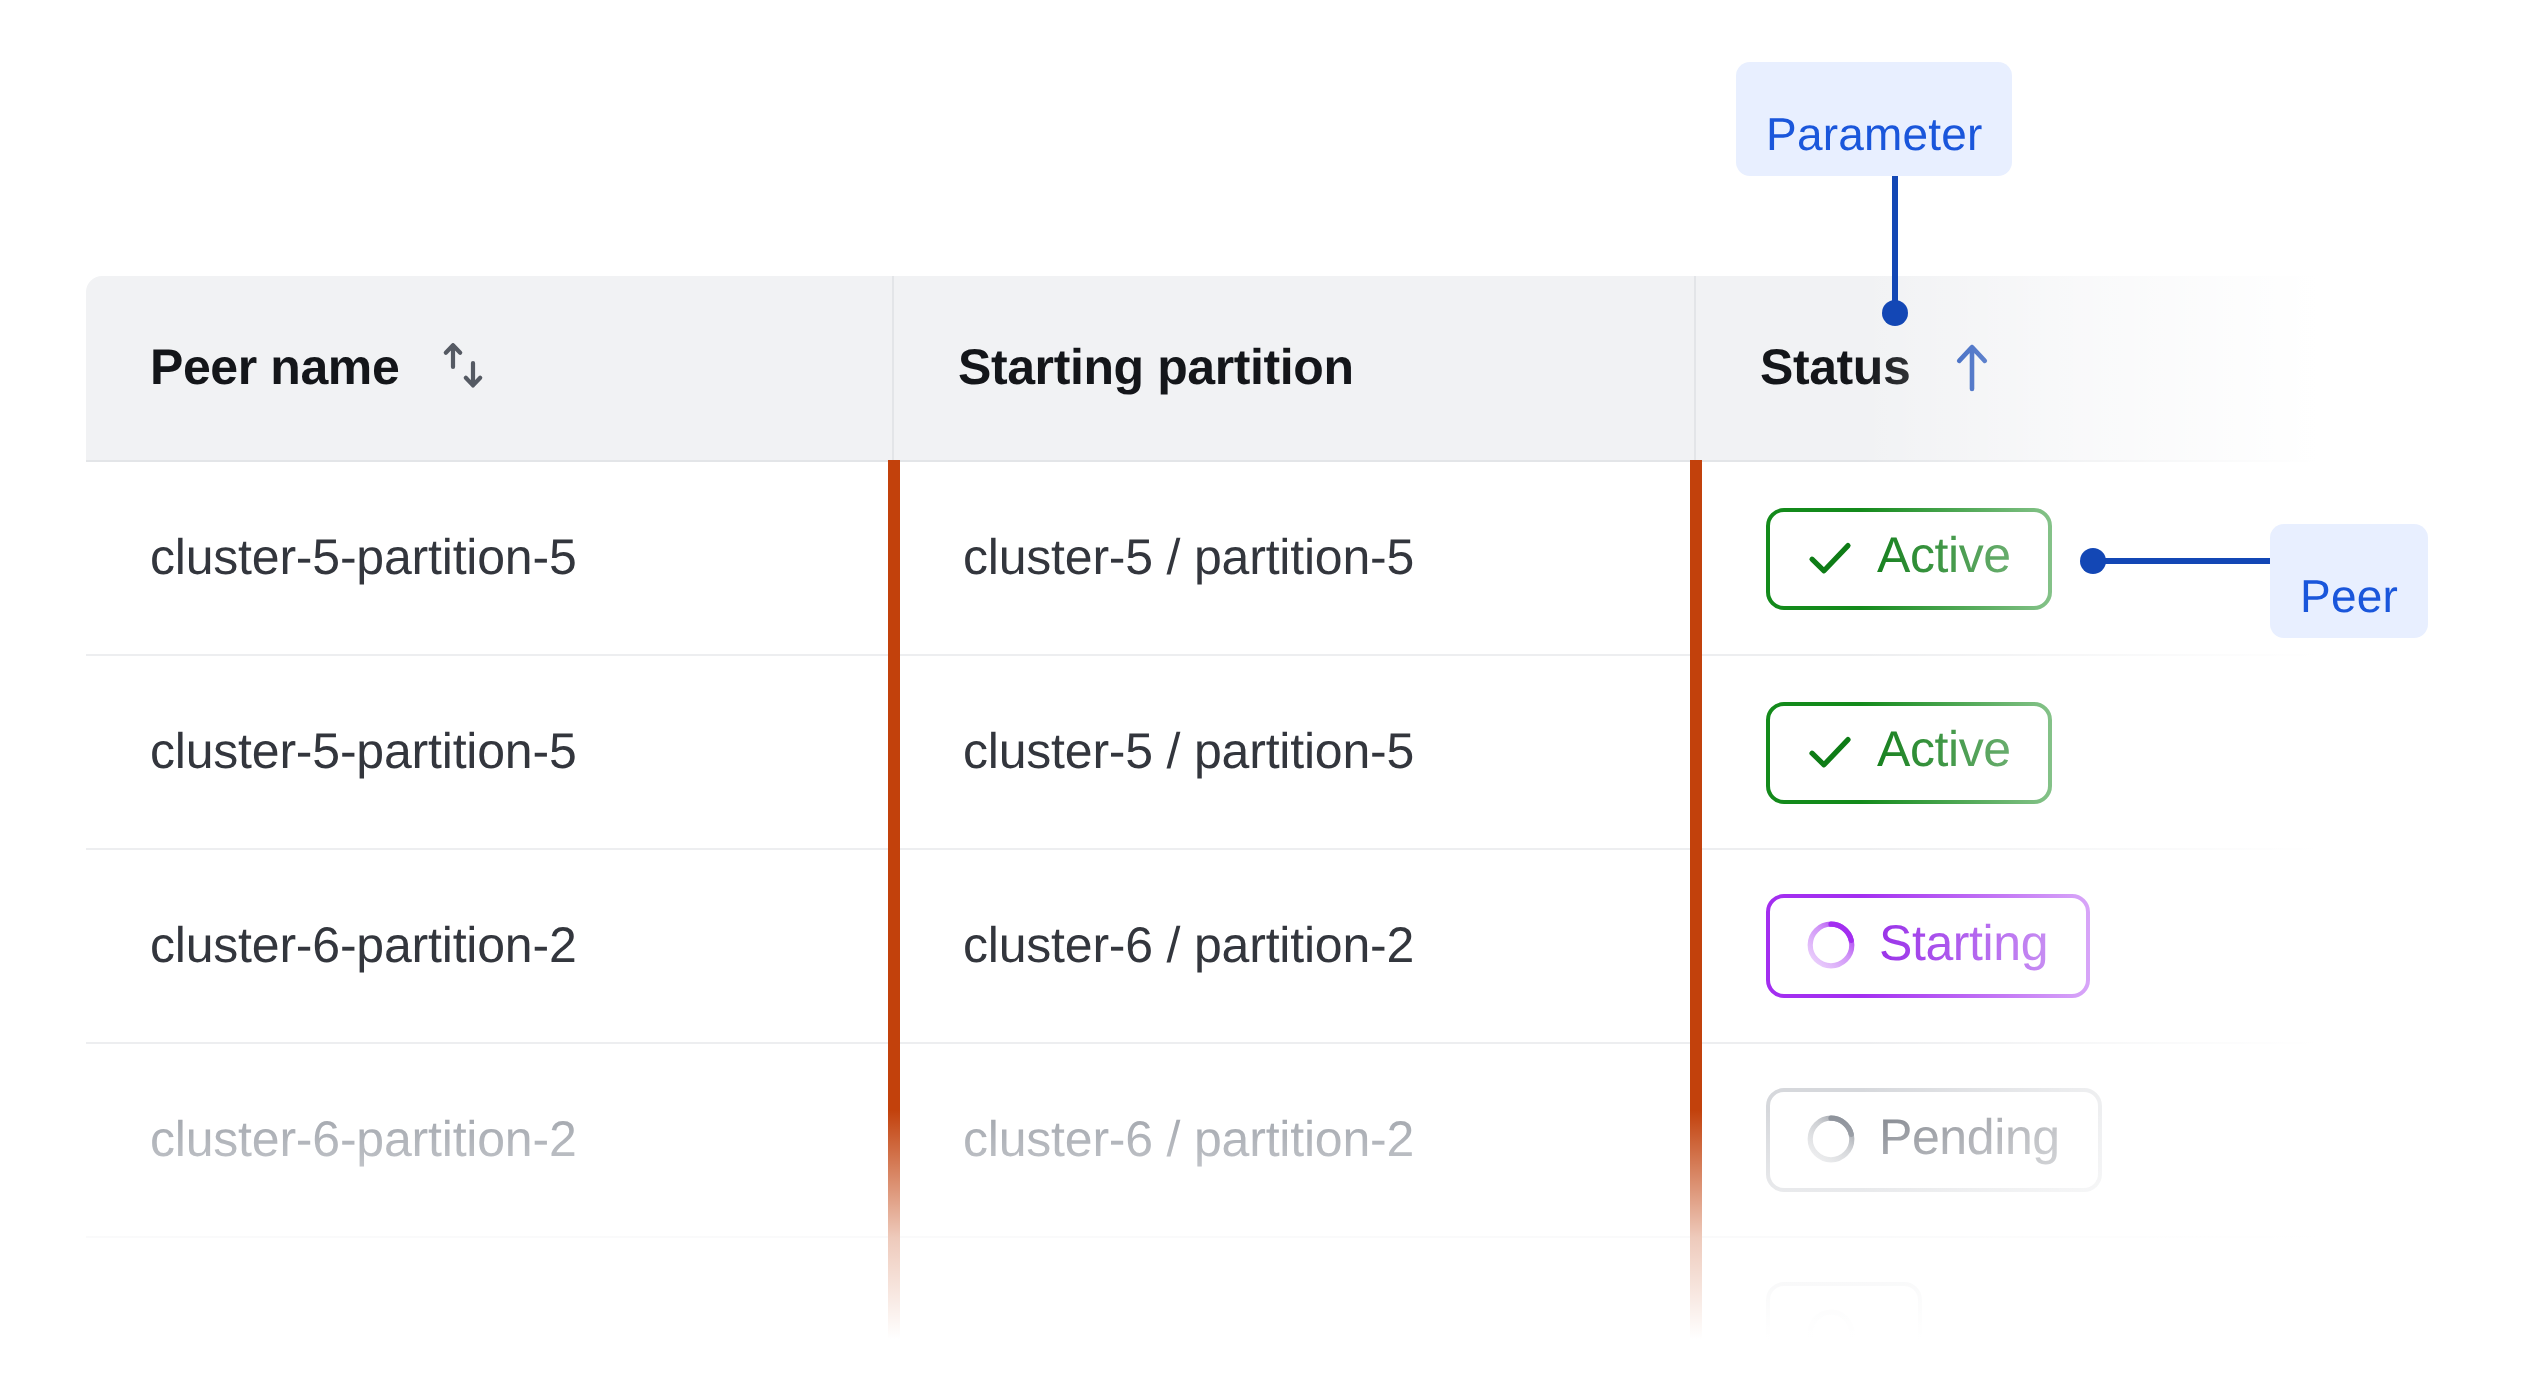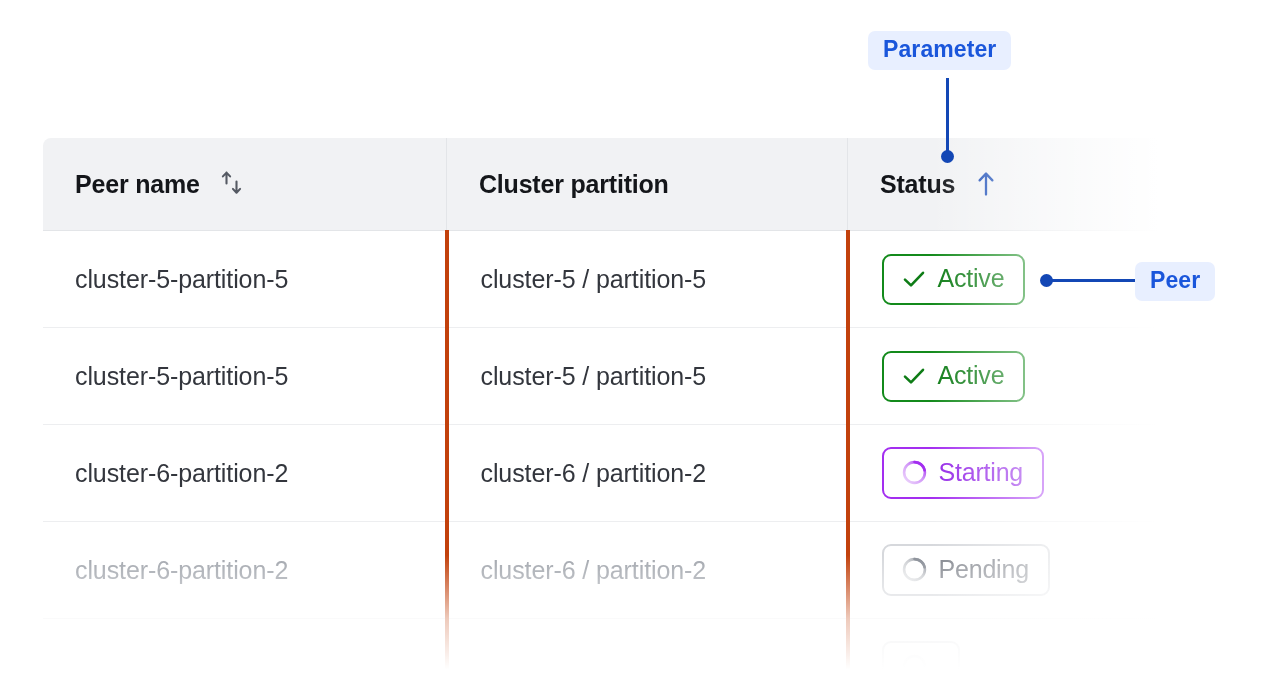--- a/index.html
+++ b/index.html
@@ -14,24 +14,24 @@
     overflow: hidden;
     position: relative;
   }
 
   
   .callout-badge {
     position: absolute;
     background: #e8efff;
     color: #1a56db;
     font-size: 23px;
-    font-weight: 700;
+    font-weight: 400;
     letter-spacing: .1px;
     border-radius: 7px;
-    padding: 7px 15px 9px 15px;
+    padding: 25px 15px 9px 15px;
     line-height: 1;
     white-space: nowrap;
   }
   #param-badge { left: 868px; top: 31px; }
   #value-badge { left: 1135px; top: 262px; }
 
   .connector-line-v {
     position: absolute;
     width: 2.5px;
     background: #1347b5;
@@ -80,21 +80,21 @@
     font-weight: 700;
     color: #14161a;
     padding: 0 0 0 32px;
     height: 92px;
     vertical-align: middle;
     letter-spacing: -0.2px;
   }
   #table thead th:last-child { border-right: none; }
   #table tbody td {
     border-bottom: 1px solid #edeef0;
-    border-right: 4px solid #c2410c;
+    border-right: 6px solid #c2410c;
     font-size: 25px;
     font-weight: 400;
     color: #33363d;
     padding: 0 0 0 32px;
     height: 96px;
     vertical-align: middle;
     letter-spacing: -0.1px;
     background: #ffffff;
   }
   #table tbody td:last-child { border-right: none; }
@@ -164,21 +164,21 @@
             <span class="sort-icon">
               <svg viewBox="0 0 30 30" width="30" height="30" fill="none">
                 <path d="M9.5 14.5 V4.2 M9.5 3.6 L5.9 7.4 M9.5 3.6 L13.1 7.4" stroke="#555a63" stroke-width="2.1" stroke-linecap="round" stroke-linejoin="round"></path>
                 <path d="M19.5 12.5 V23.1 M19.5 23.7 L15.9 19.9 M19.5 23.7 L23.1 19.9" stroke="#555a63" stroke-width="2.1" stroke-linecap="round" stroke-linejoin="round"></path>
               </svg>
             </span>
           </div>
         </th>
         <th>
           <div class="th-inner">
-            <span>Cluster partition</span>
+            <span>Starting partition</span>
           </div>
         </th>
         <th>
           <div class="th-inner">
             <span>Status</span>
             <span class="sort-asc-icon">
               <svg viewBox="0 0 28 30" width="28" height="30" fill="none">
                 <path d="M14 25.5 V5.4 M14 4.6 L7.6 11.4 M14 4.6 L20.4 11.4" stroke="#1347b5" stroke-width="2.3" stroke-linecap="round" stroke-linejoin="round"></path>
               </svg>
             </span>

